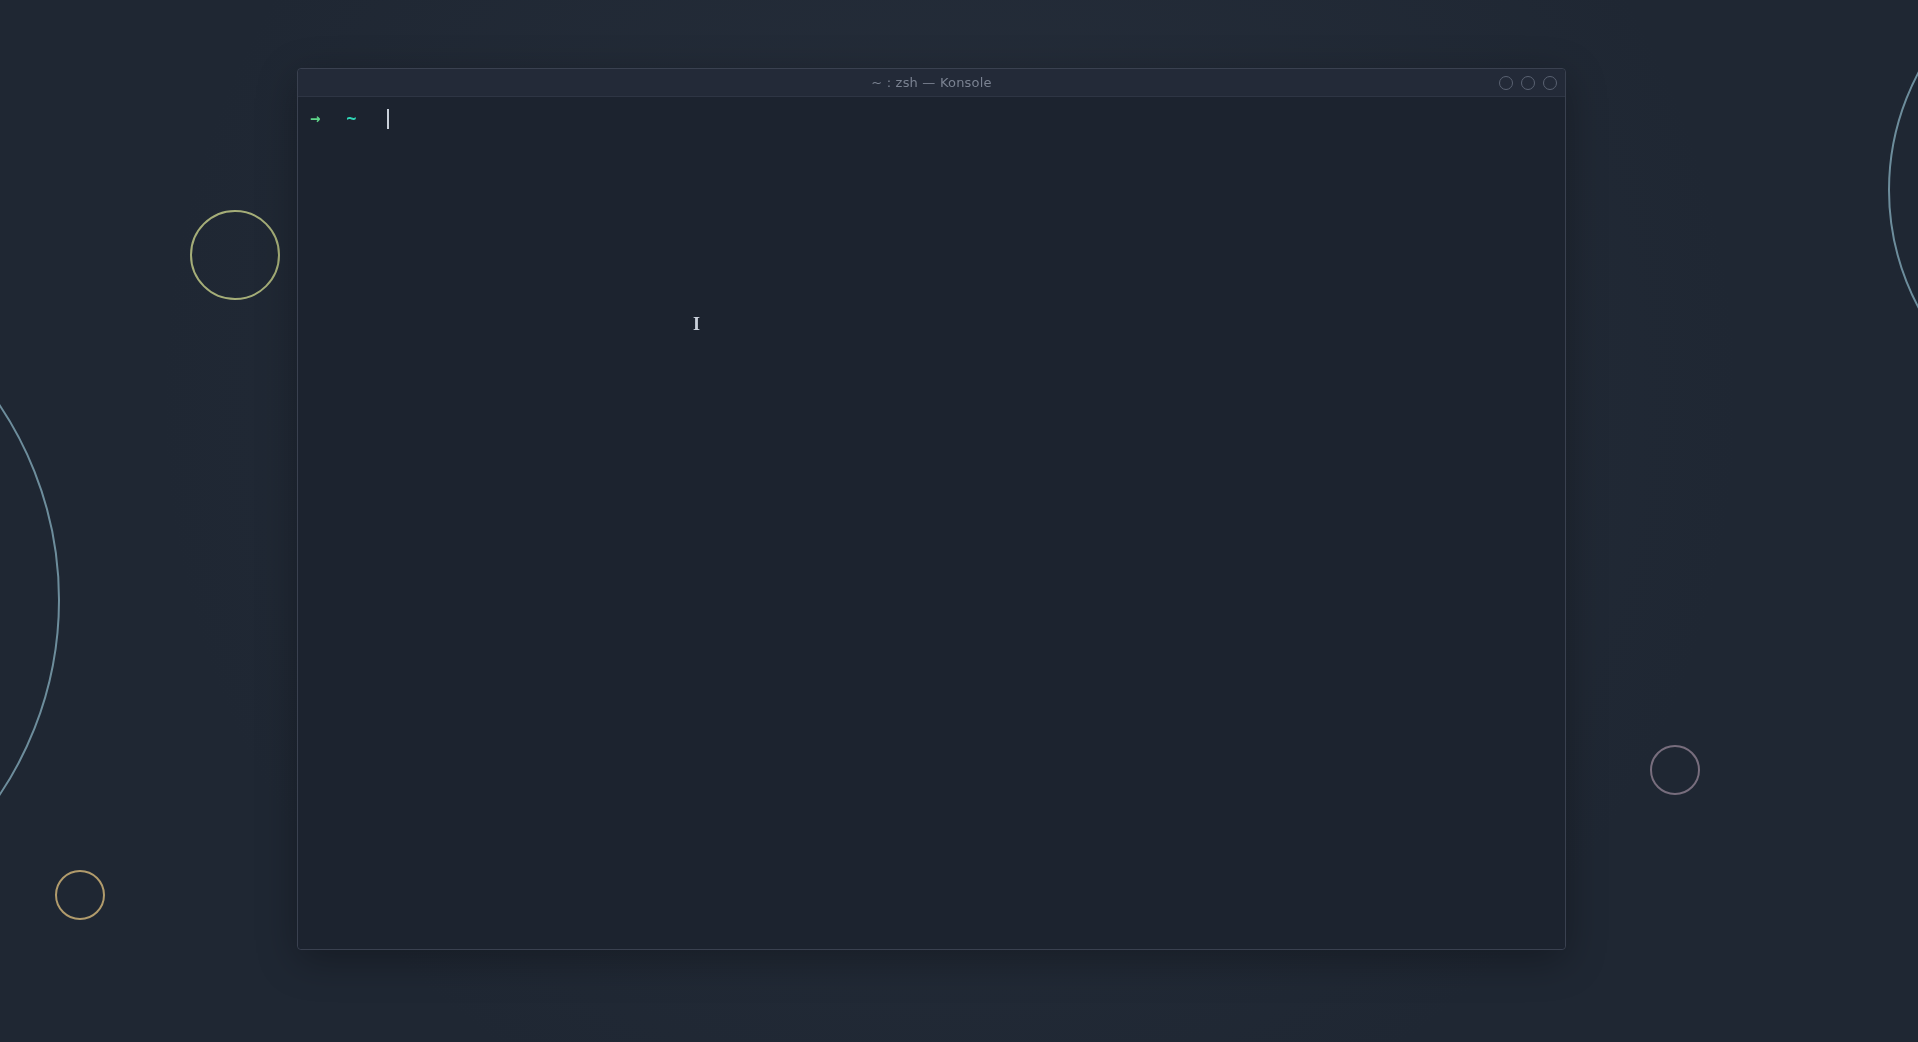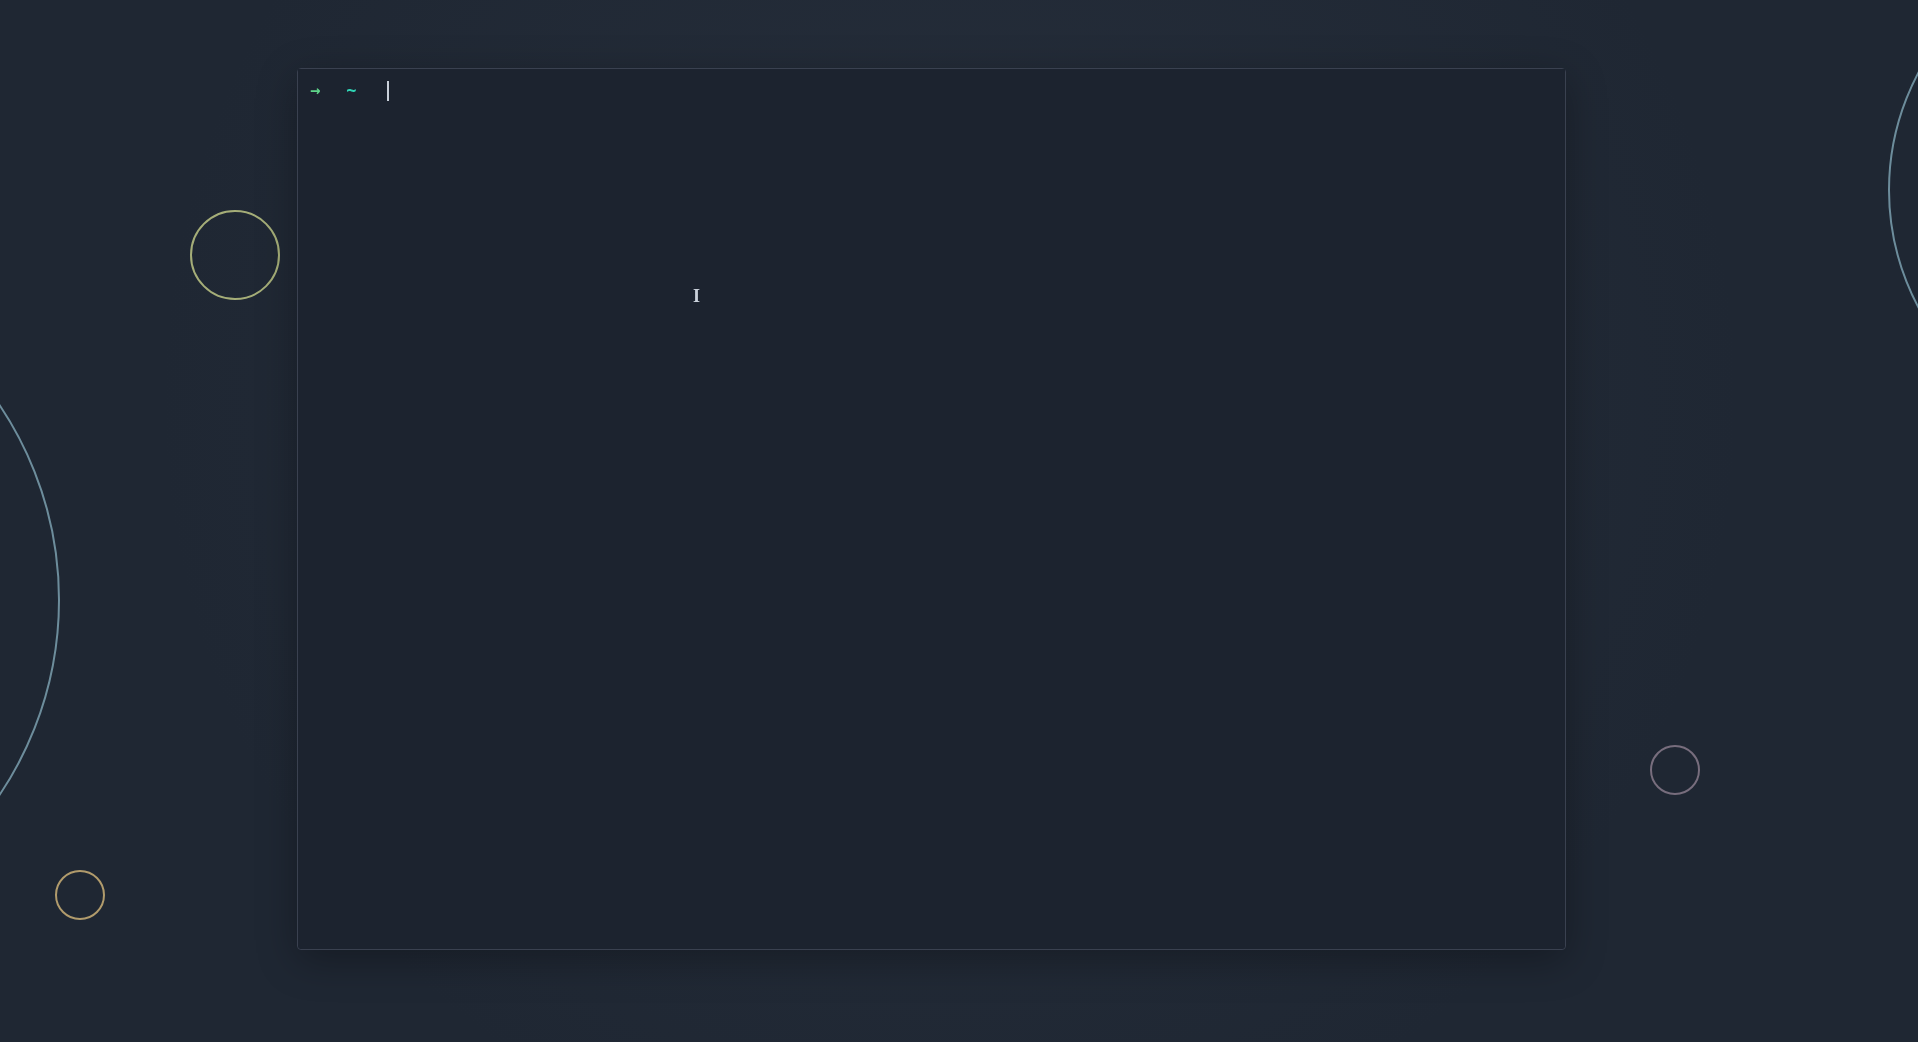--- a/index.html
+++ b/index.html
@@ -195,20 +195,28 @@
 
 <div class="bg-circle bg-giant-circle"></div>
 <div class="bg-circle bg-arc-left-large"></div>
 <div class="bg-circle bg-arc-right-large"></div>
 <div class="bg-circle circle-yellowgreen"></div>
 <div class="bg-circle circle-small-bottom-left"></div>
 <div class="bg-circle circle-right-mid"></div>
 
 <div class="terminal-window">
 
+  <div class="titlebar">
+    <span class="titlebar-title">~ : zsh — Konsole</span>
+    <div class="window-controls">
+      <div class="win-btn"></div>
+      <div class="win-btn"></div>
+      <div class="win-btn"></div>
+    </div>
+  </div>
 
   <div class="terminal-body">
     <div class="prompt-line">
       <span class="prompt-arrow">→</span>
       <span class="prompt-path">~</span>
       <input class="command-input" type="text" value="" style="">
       <span class="term-cursor"></span>
     </div>
 
     <span class="ibeam-cursor">I</span>

